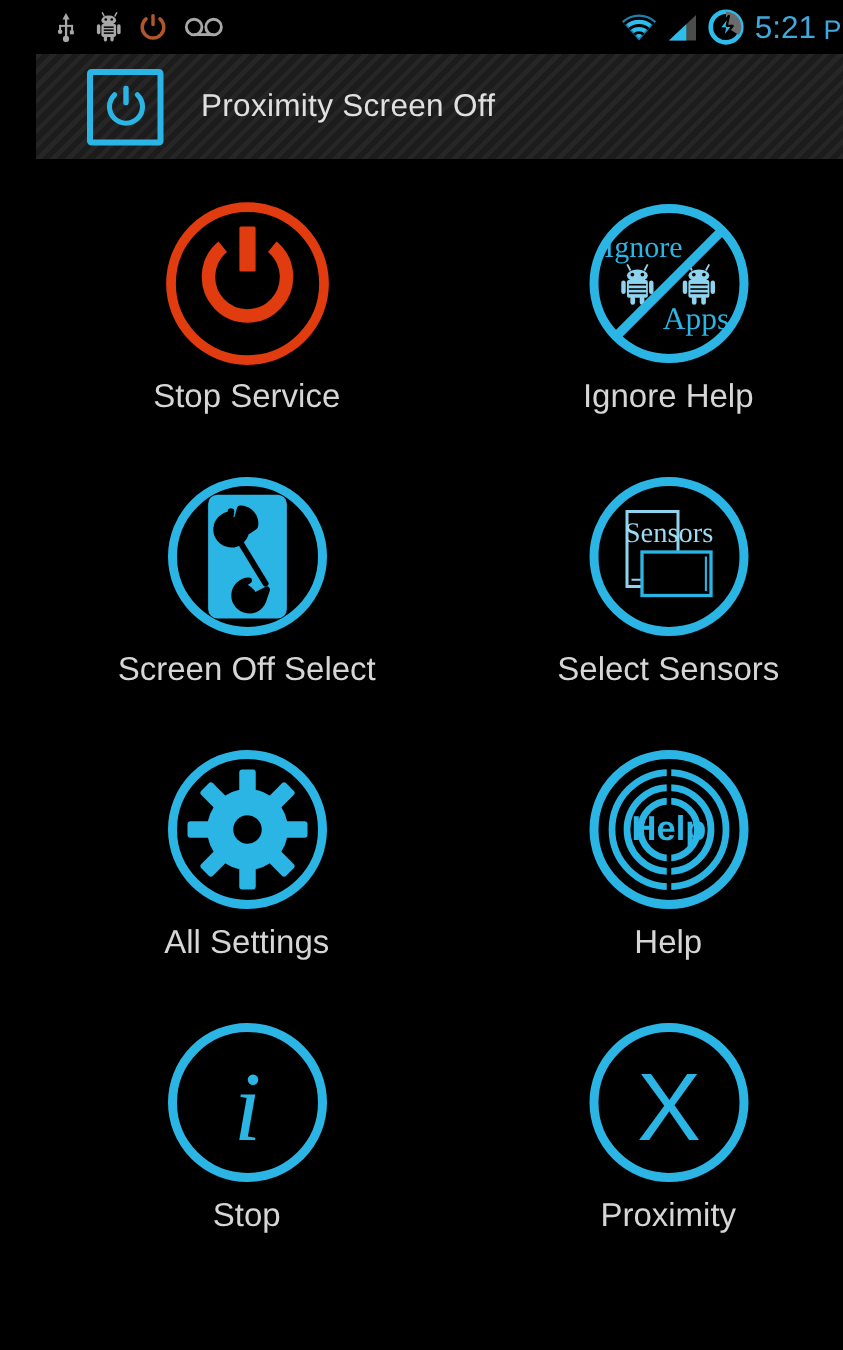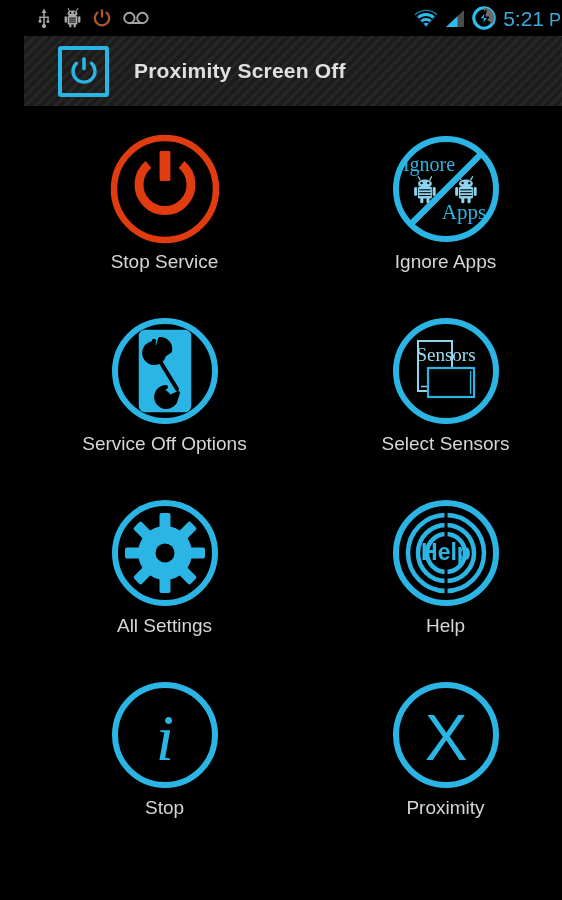--- a/index.html
+++ b/index.html
@@ -45,21 +45,21 @@
     width:51px; height:51px;
     border:4px solid #2BB5E5;
     border-radius:3px;
     display:flex; align-items:center; justify-content:center;
     flex:0 0 auto;
   }
   #app-title {
     margin-left:25px;
     color:#E0E0E0;
     font-size:21px;
-    font-weight:bold;
+    font-weight:normal;
     letter-spacing:0.2px;
   }
 
   
   #grid {
     position:absolute; top:112px; left:0; width:562px;
     display:grid;
     grid-template-columns:1fr 1fr;
     row-gap:0px;
   }
@@ -67,21 +67,21 @@
     height:182px;
     display:flex; flex-direction:column;
     align-items:center; justify-content:flex-start;
     padding-top:19px;
     cursor:pointer;
   }
   .cell-icon { width:116px; height:116px; display:block; }
   .cell-label {
     margin-top:5px;
     color:#D6D6D6;
-    font-size:19px;
+    font-size:22px;
     line-height:1.1;
     text-align:center;
     white-space:nowrap;
   }
 </style>
 </head>
 <body>
 
 <div id="screen">
 
@@ -220,42 +220,42 @@
         </g>
         <g fill="#000" transform="translate(68,45) scale(0.82)">
           <circle cx="8" cy="8.6" r="1.5"></circle>
           <circle cx="16.2" cy="8.6" r="1.5"></circle>
           <rect x="5.2" y="16.2" width="14" height="1.3"></rect>
           <rect x="5.2" y="19.7" width="14" height="1.3"></rect>
           <rect x="5.2" y="23.2" width="14" height="1.3"></rect>
         </g>
         <line x1="23" y1="93" x2="93" y2="23" stroke="#2BB5E5" stroke-width="6"></line>
       </svg>
-      <div class="cell-label">Ignore Apps</div>
+      <div class="cell-label">Ignore Help</div>
     </div>
 
     <div class="cell">
       <svg class="cell-icon" viewBox="0 0 116 116">
         <circle cx="58" cy="58" r="50" fill="none" stroke="#2BB5E5" stroke-width="6"></circle>
         <defs>
           <mask id="wrenchMask">
             <rect x="0" y="0" width="116" height="116" fill="#000"></rect>
             <rect x="33" y="18" width="50" height="80" rx="5" fill="#fff"></rect>
             <g fill="#000" stroke="#000" stroke-width="4" stroke-linecap="round" stroke-linejoin="round">
               <line x1="48" y1="40" x2="70" y2="76"></line>
               <path d="M47 30 a10 10 0 1 0 10 12 l6 -4 a10 10 0 0 0 -10 -12 l-2 7 -6 3 z"></path>
               <path d="M69 86 a10 10 0 1 1 -10 -12 l-6 4 a10 10 0 0 1 10 12 l2 -7 6 -3 z"></path>
             </g>
             <circle cx="47" cy="28" r="2.2" fill="#000"></circle>
           </mask>
         </defs>
         <rect x="33" y="18" width="50" height="80" rx="5" fill="#2BB5E5" mask="url(#wrenchMask)"></rect>
         <rect x="33" y="18" width="50" height="80" rx="5" fill="none" stroke="#2BB5E5" stroke-width="2.5"></rect>
       </svg>
-      <div class="cell-label">Service Off Options</div>
+      <div class="cell-label">Screen Off Select</div>
     </div>
 
     <div class="cell">
       <svg class="cell-icon" viewBox="0 0 116 116">
         <circle cx="58" cy="58" r="50" fill="none" stroke="#2BB5E5" stroke-width="6"></circle>
         <rect x="30" y="28" width="34" height="50" fill="none" stroke="#8FD4EE" stroke-width="2"></rect>
         <line x1="33" y1="73.5" x2="61" y2="73.5" stroke="#8FD4EE" stroke-width="1.4"></line>
         <text x="58" y="48" font-family="'Liberation Serif', serif" font-size="19" fill="#9EDAF0" text-anchor="middle">Sensors</text>
         <rect x="40" y="55" width="46" height="29" fill="#000" stroke="#2BB5E5" stroke-width="2.2"></rect>
         <line x1="82.6" y1="58" x2="82.6" y2="81" stroke="#2BB5E5" stroke-width="1.4"></line>

